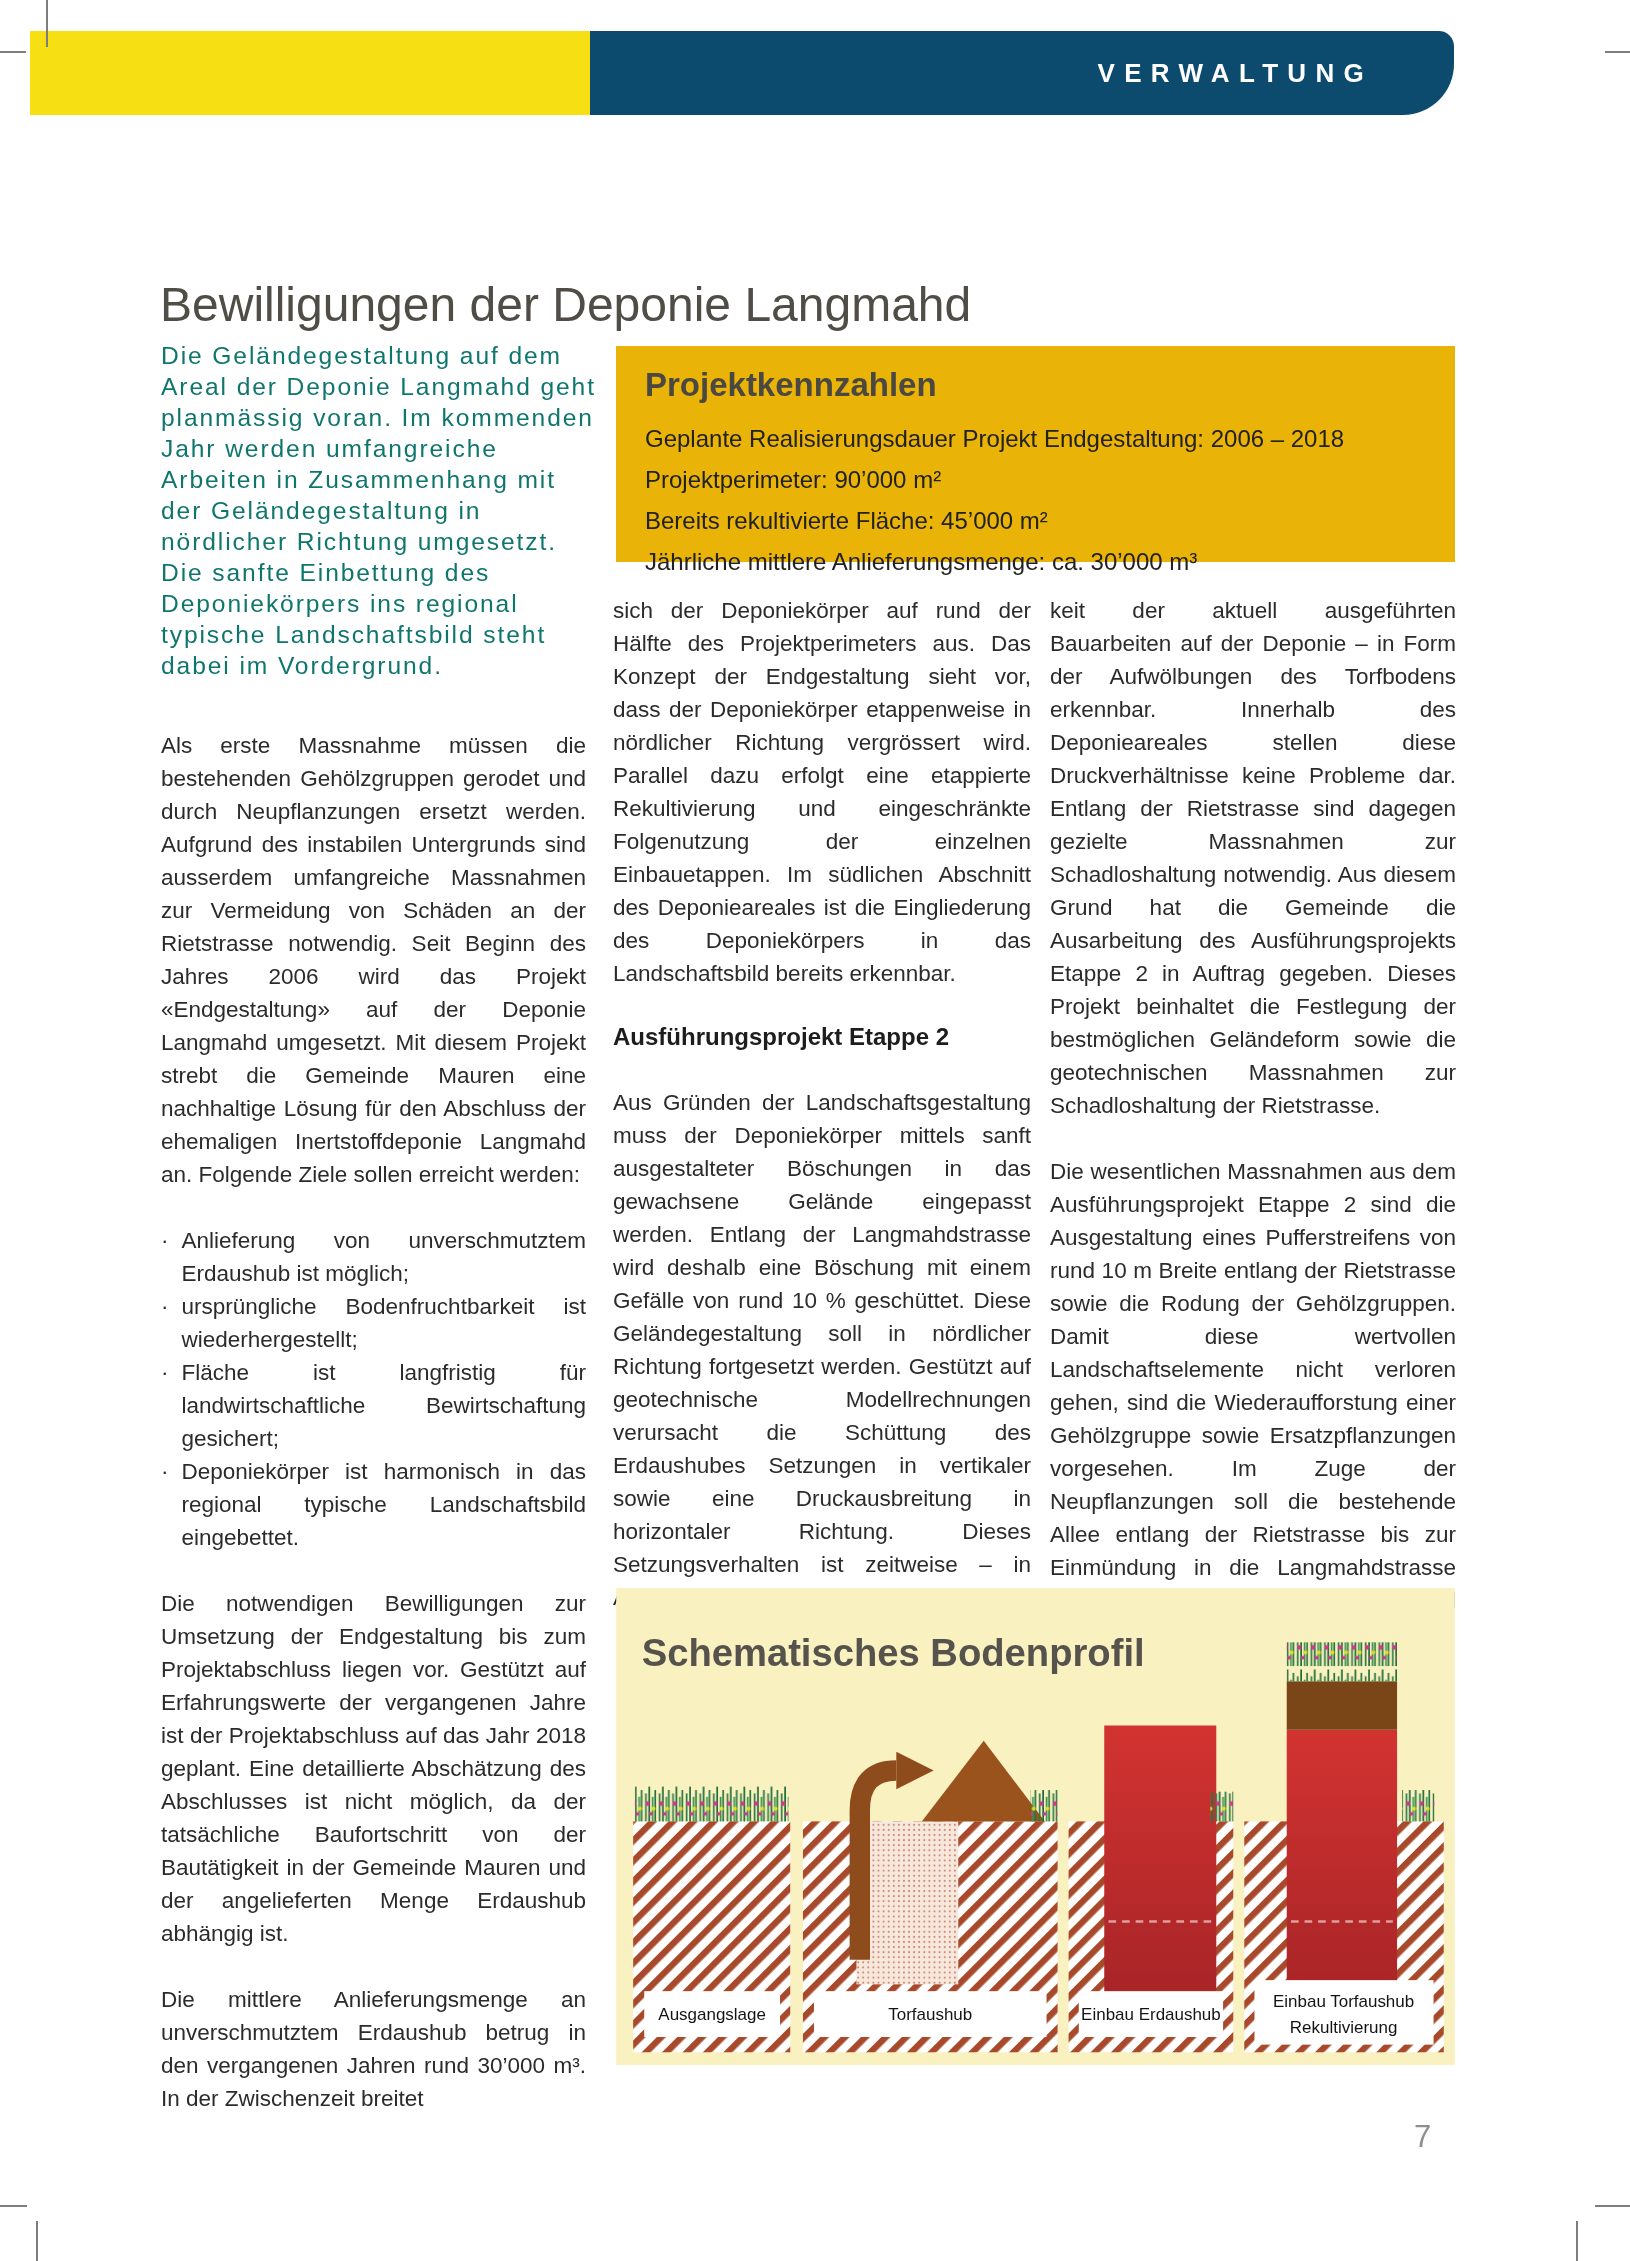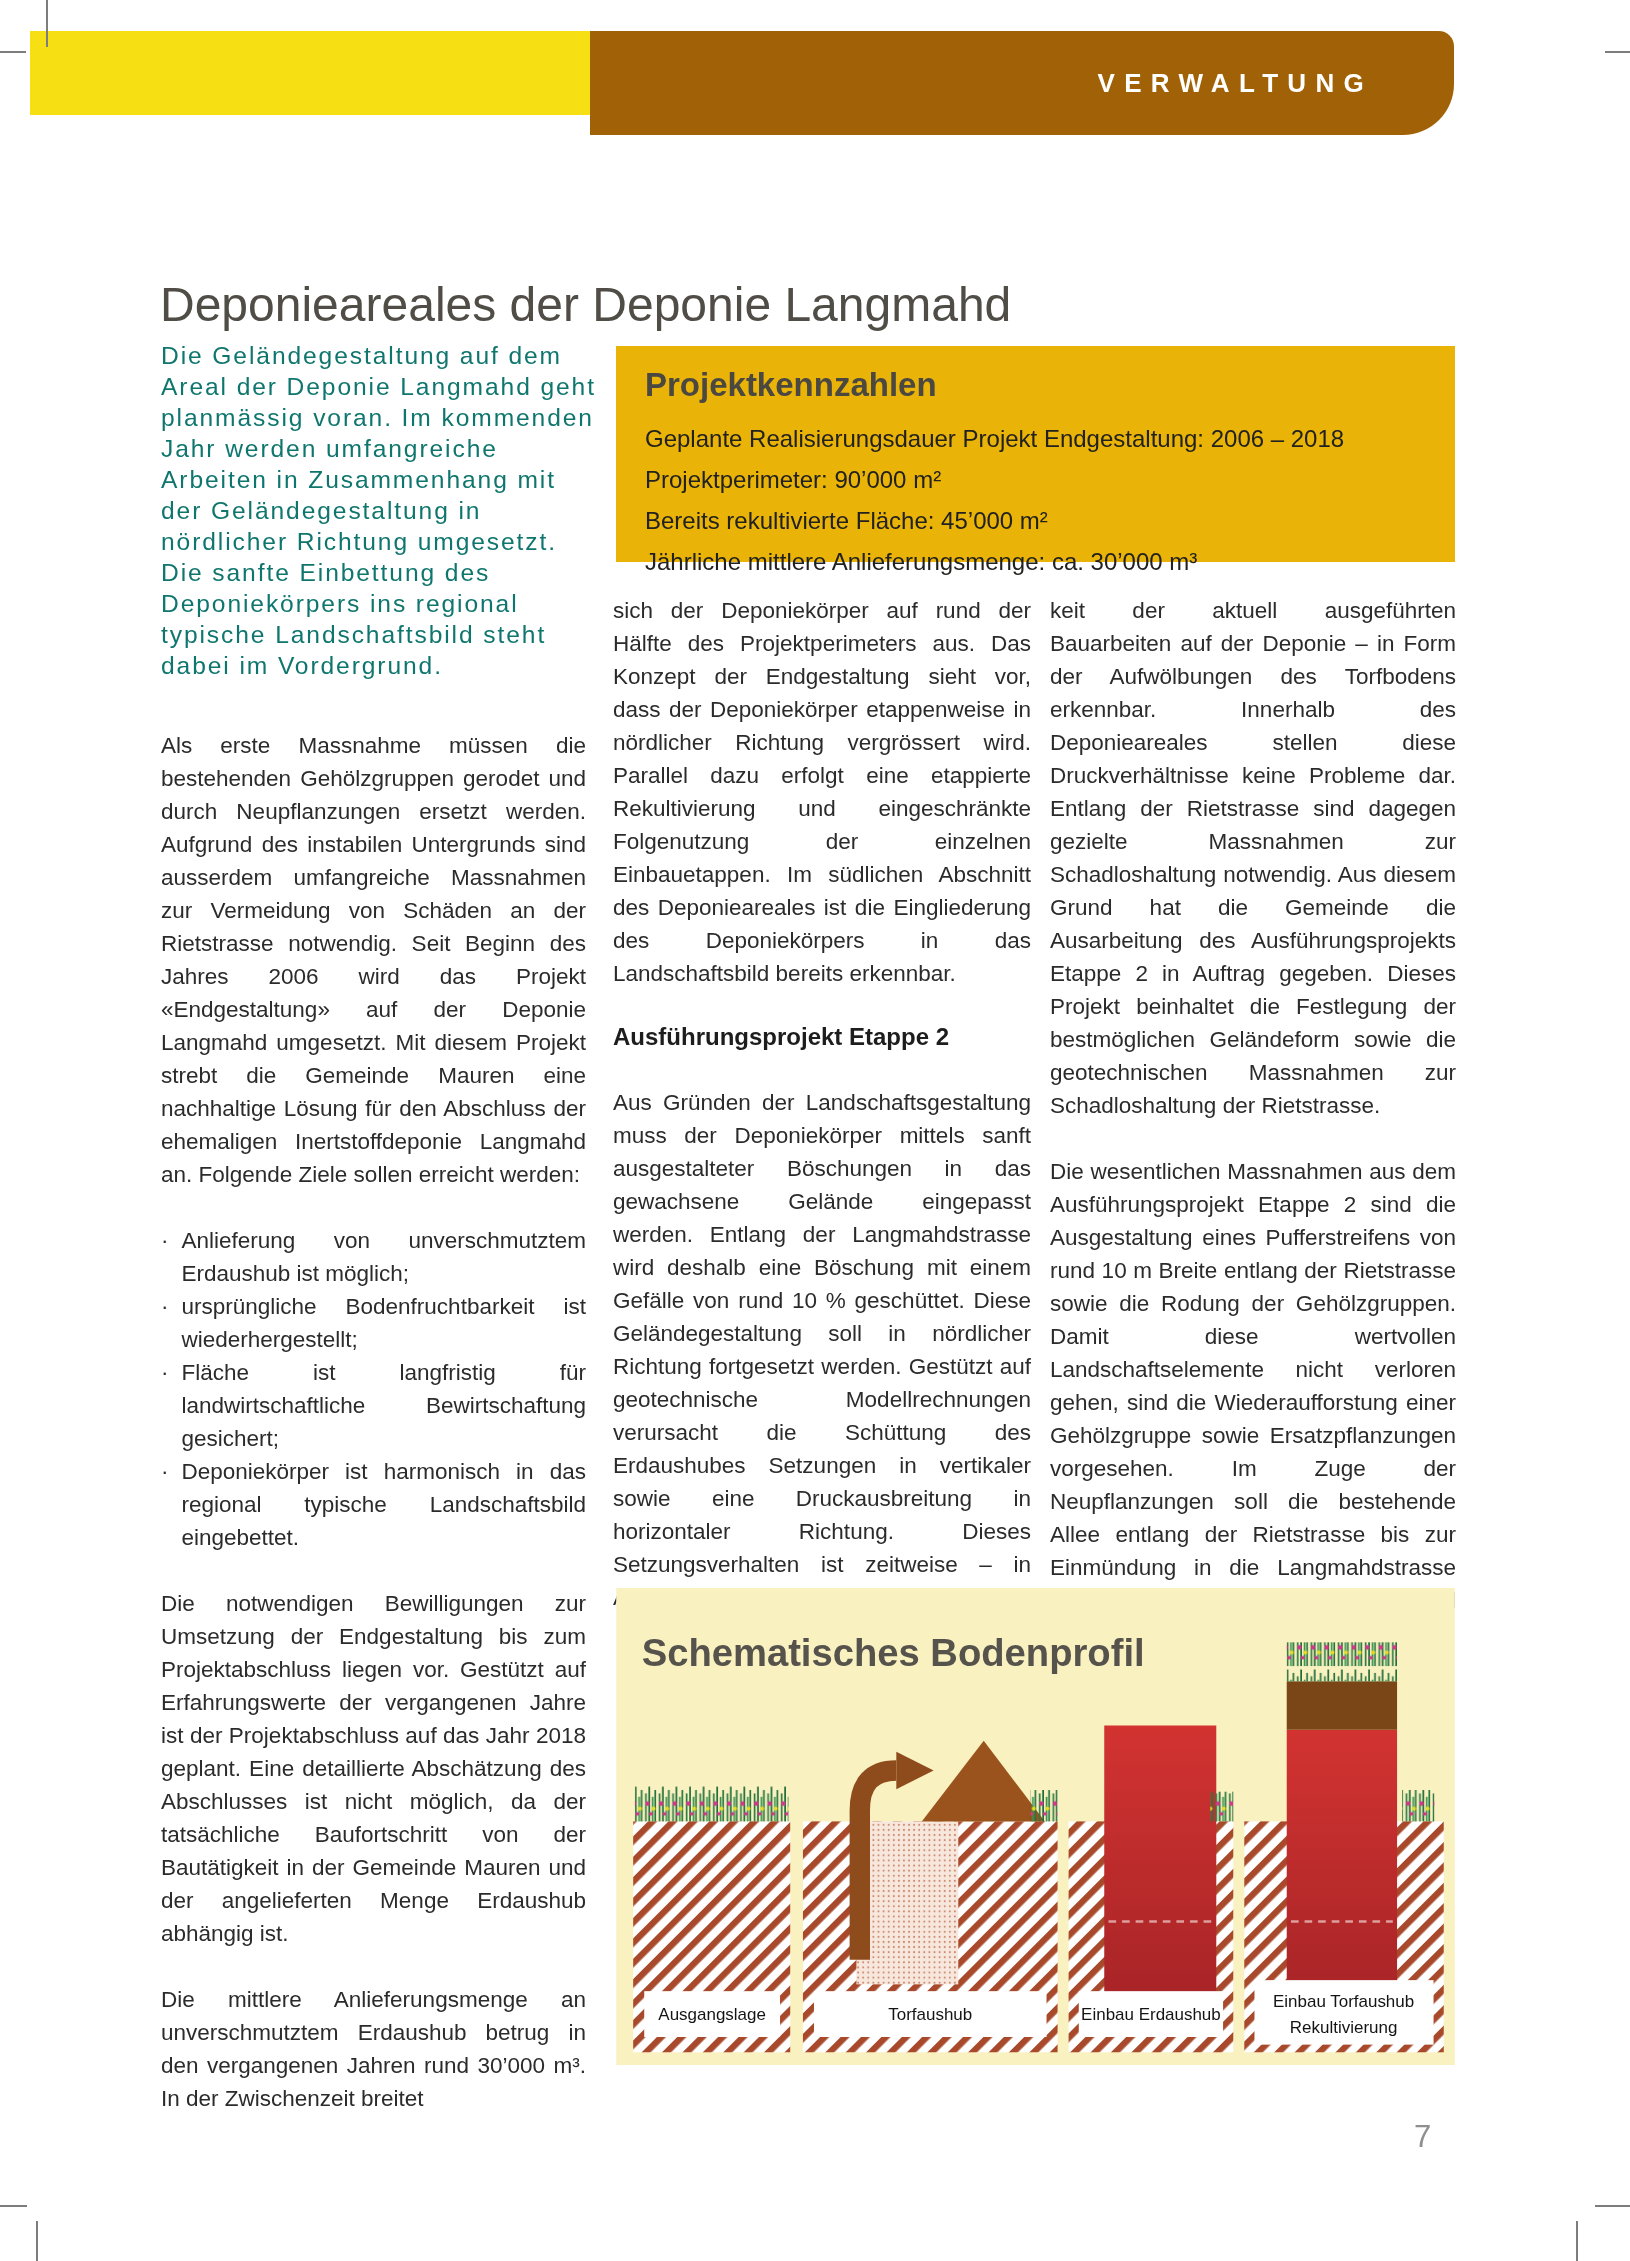--- a/index.html
+++ b/index.html
@@ -3,21 +3,21 @@
 <meta charset="utf-8">
 <style>
   html,body{margin:0;padding:0;}
   body{
     width:1630px;height:2261px;position:relative;background:#ffffff;
     font-family:"Liberation Sans", sans-serif;overflow:hidden;
   }
   
   .bar-yellow{position:absolute;left:30px;top:31px;width:560px;height:84px;background:#f6e013;}
   .bar-dark{
-    position:absolute;left:590px;top:31px;width:864px;height:104px;background:#a16207;
+    position:absolute;left:590px;top:31px;width:864px;height:84px;background:#0c4a6e;
     border-radius:0 15.3px 51px 0;display:flex;align-items:center;justify-content:flex-end;text-align:right;
   }
   .section-label{
     color:#ffffff;font-size:26px;font-weight:700;letter-spacing:9.3px;padding-right:81px;
   }
   
   .cm{position:absolute;background:#7d7d7d;}
   
   .page-title{position:absolute;left:160px;top:245px;font-size:48px;color:#4f4d45;white-space:nowrap;}
   .page-title .light{font-weight:400;}
@@ -61,21 +61,21 @@
 </div>
 
 <div class="cm" style="left:46px;top:0;width:1.7px;height:47px;"></div>
 <div class="cm" style="left:0;top:51px;width:25.5px;height:1.7px;"></div>
 <div class="cm" style="left:1605px;top:51px;width:25.5px;height:1.7px;"></div>
 <div class="cm" style="left:0;top:2205px;width:27px;height:1.7px;"></div>
 <div class="cm" style="left:36px;top:2221px;width:1.7px;height:40px;"></div>
 <div class="cm" style="left:1595px;top:2205px;width:36px;height:1.7px;"></div>
 <div class="cm" style="left:1576px;top:2221px;width:1.7px;height:40px;"></div>
 
-<h1 class="page-title"><span class="light">Deponieareales der </span><span class="bold">Deponie Langmahd</span></h1>
+<h1 class="page-title"><span class="light">Bewilligungen der </span><span class="bold">Deponie Langmahd</span></h1>
 
 <div class="lead">Die Geländegestaltung auf dem Areal der Deponie Langmahd geht planmässig voran. Im kommenden Jahr werden umfangreiche Arbeiten in Zusammenhang mit der Geländegestaltung in nördlicher Richtung umgesetzt. Die sanfte Einbettung des Deponiekörpers ins regional typische Landschaftsbild steht dabei im Vordergrund.</div>
 
 <div class="kennzahlen">
   <h2>Projektkennzahlen</h2>
   <div class="kline">Geplante Realisierungsdauer Projekt Endgestaltung: 2006 – 2018</div>
   <div class="kline">Projektperimeter: 90’000 m²</div>
   <div class="kline">Bereits rekultivierte Fläche: 45’000 m²</div>
   <div class="kline">Jährliche mittlere Anlieferungsmenge: ca. 30’000 m³</div>
 </div>

